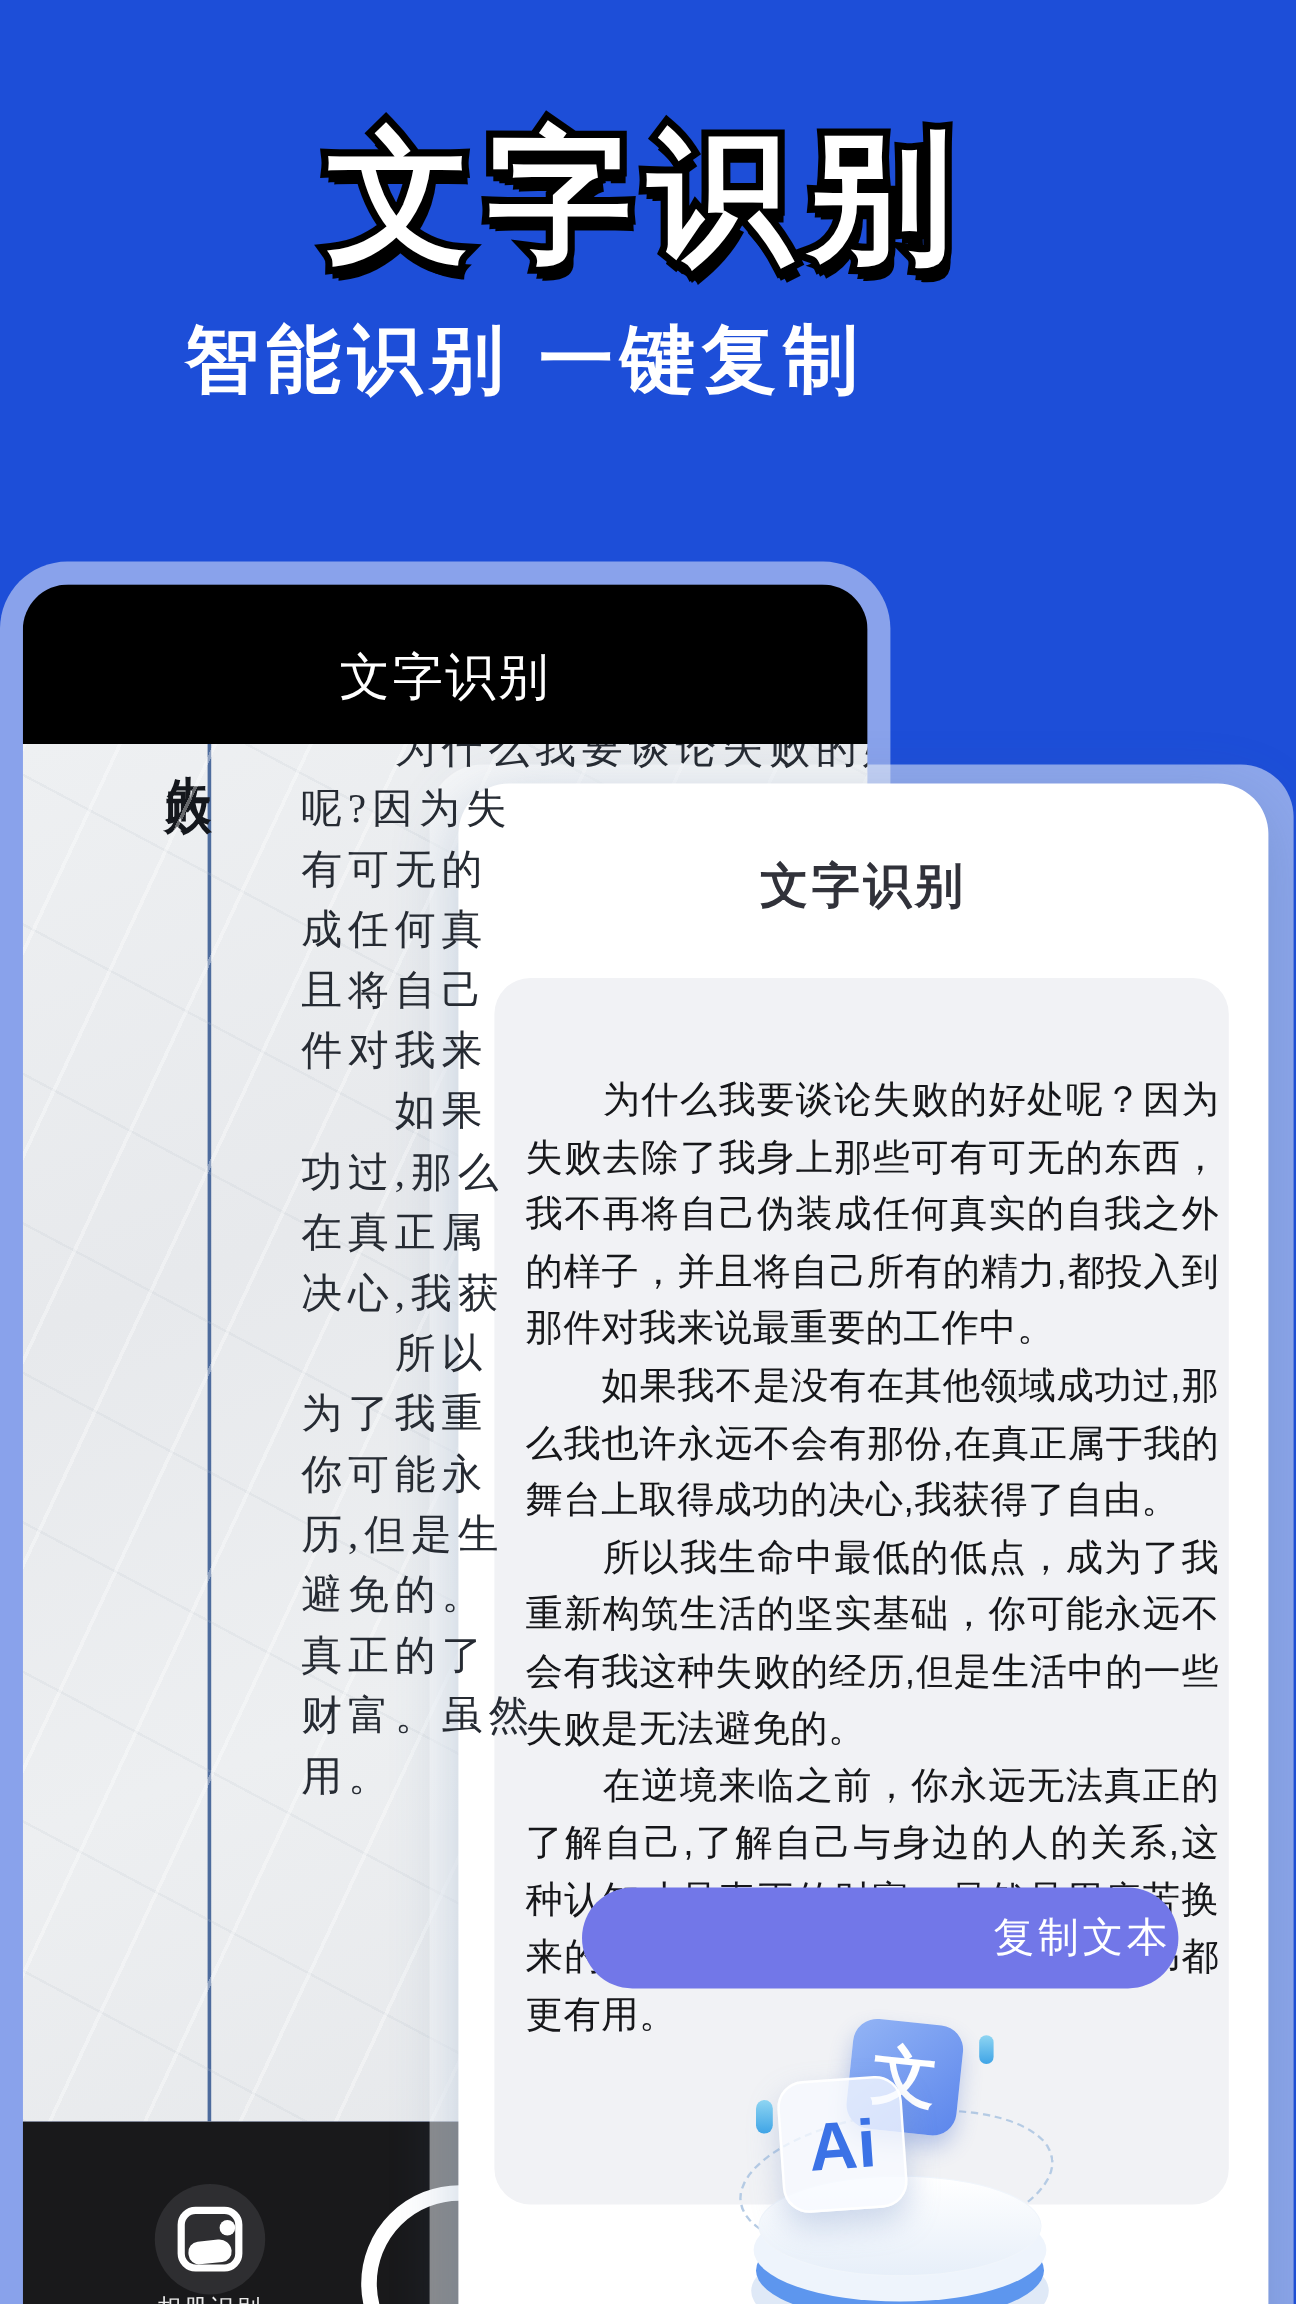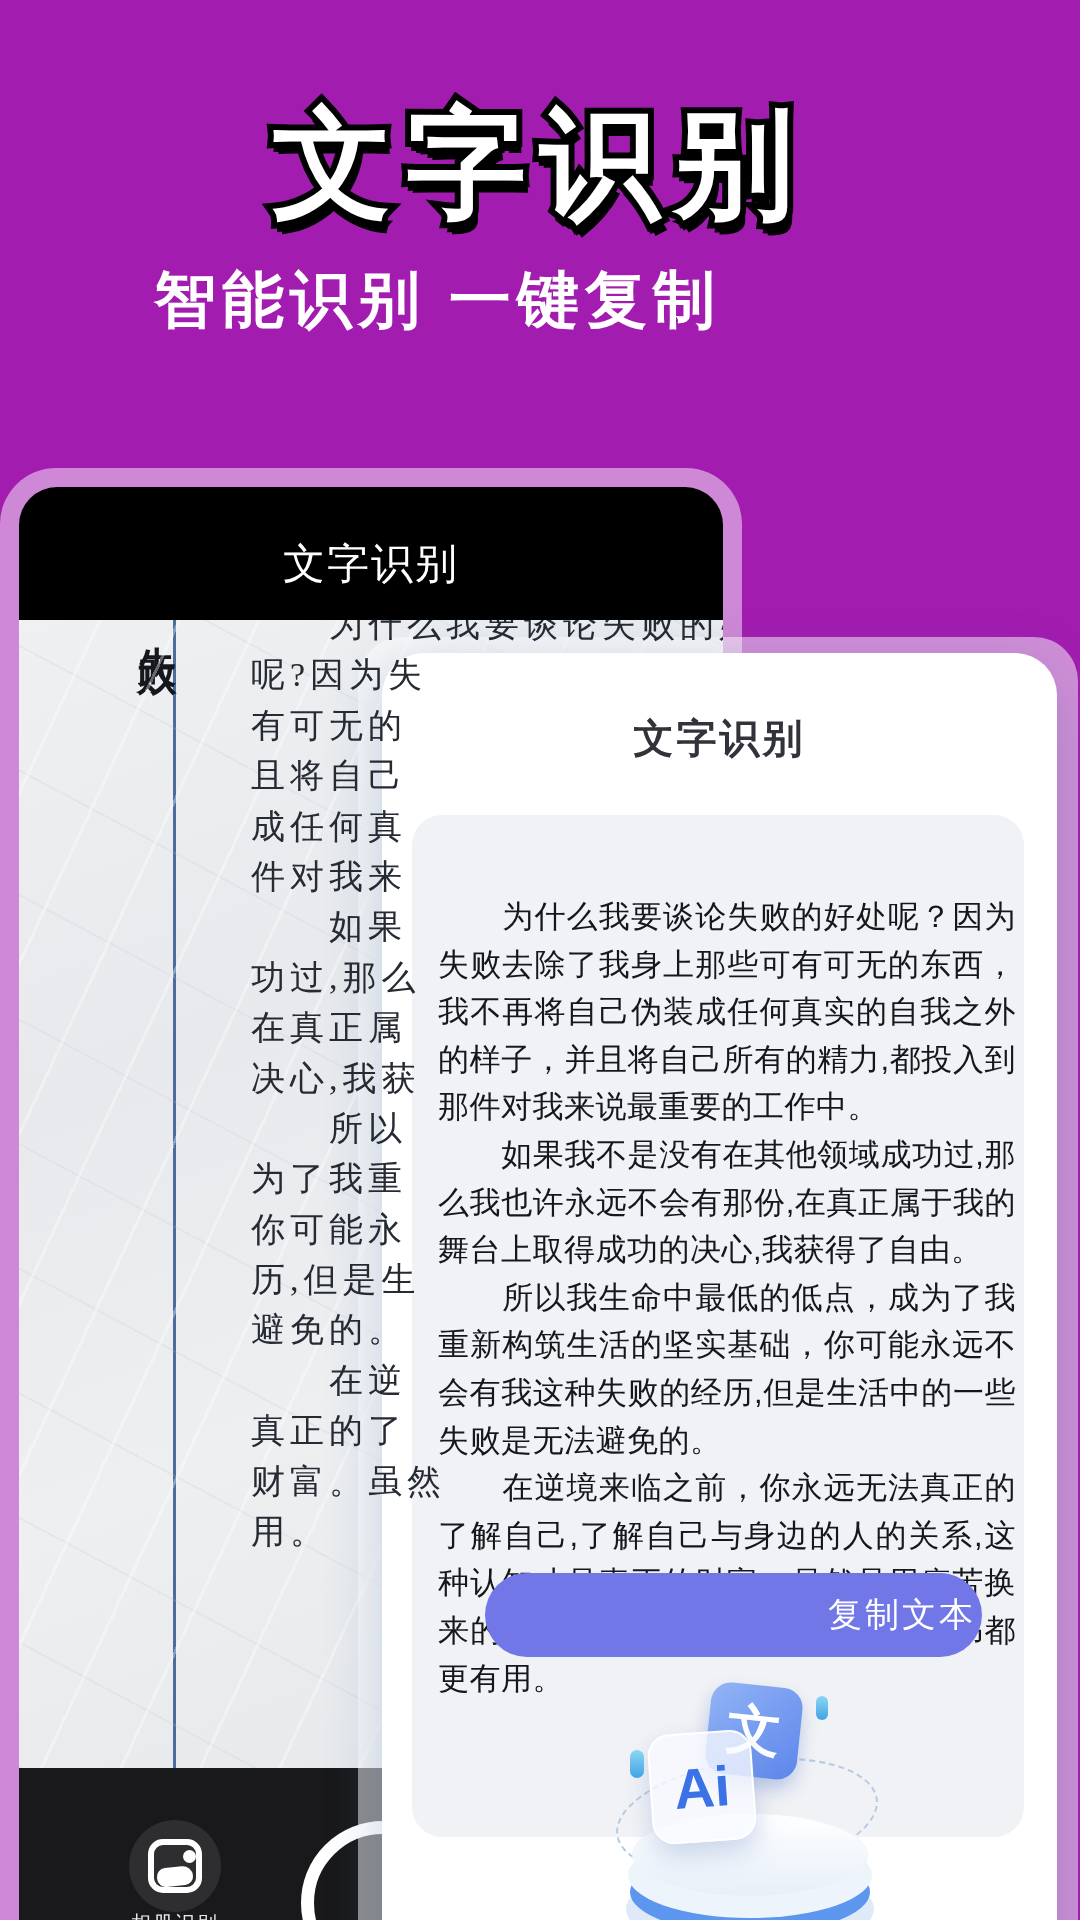--- a/index.html
+++ b/index.html
@@ -1,17 +1,17 @@
 <!DOCTYPE html>
 <html><head>
 <meta charset="utf-8">
 <style>
   html,body{margin:0;padding:0;background:#1db5f4;}
   .stage{position:relative;width:1080px;height:1920px;overflow:hidden;
-         background:#a21caf;font-family:"Liberation Sans",sans-serif;}
+         background:#1d4ed8;font-family:"Liberation Sans",sans-serif;}
 
   
   .hero-title{position:absolute;left:0;top:84px;width:1080px;text-align:center;
     font-size:120px;font-weight:900;color:#fff;letter-spacing:14px;
     -webkit-text-stroke:12px #000;paint-order:stroke fill;
     text-shadow:0 10px 0 #000,5px 12px 0 #000;}
   .hero-subtitle{position:absolute;left:0;top:258px;width:875px;text-align:center;
     font-size:62px;font-weight:900;color:#fff;letter-spacing:6px;}
 
   
@@ -115,33 +115,32 @@
         <span>文字识别</span>
       </div>
 
       <div class="camera-view">
         <div class="book-rule"></div>
         <div class="book-vtitle">失败</div>
         <div class="book-text">
             <div class="book-row">　　为什么我要谈论失败的好处</div>
             <div class="book-row">呢?因为失</div>
             <div class="book-row">有可无的</div>
+            <div class="book-row">成任何真</div>
             <div class="book-row">且将自己</div>
-            <div class="book-row">成任何真</div>
             <div class="book-row">件对我来</div>
             <div class="book-row">　　如果</div>
             <div class="book-row">功过,那么</div>
             <div class="book-row">在真正属</div>
             <div class="book-row">决心,我获</div>
             <div class="book-row">　　所以</div>
             <div class="book-row">为了我重</div>
             <div class="book-row">你可能永</div>
             <div class="book-row">历,但是生</div>
             <div class="book-row">避免的。</div>
-            <div class="book-row">　　在逆</div>
             <div class="book-row">真正的了</div>
             <div class="book-row">财富。虽然</div>
             <div class="book-row">用。</div>
           </div>
       </div>
 
       <div class="camera-bar">
         <div class="gallery-button">
           <div class="g-rect"></div>
           <div class="g-dot"></div>

